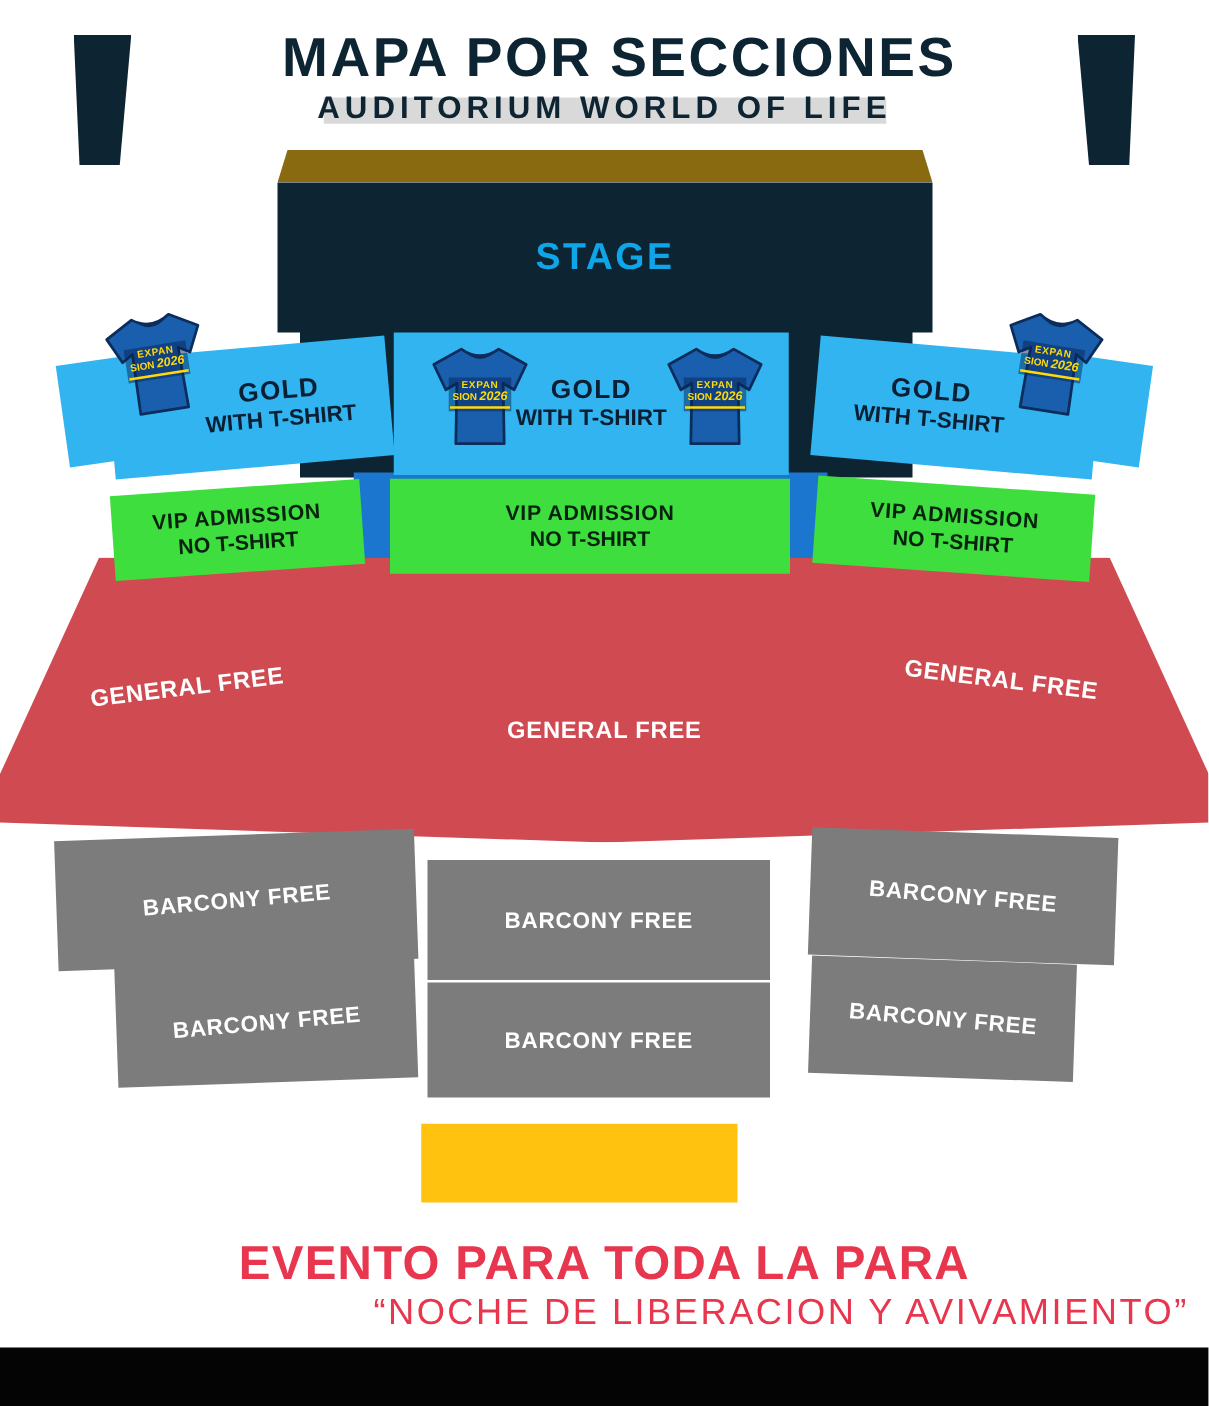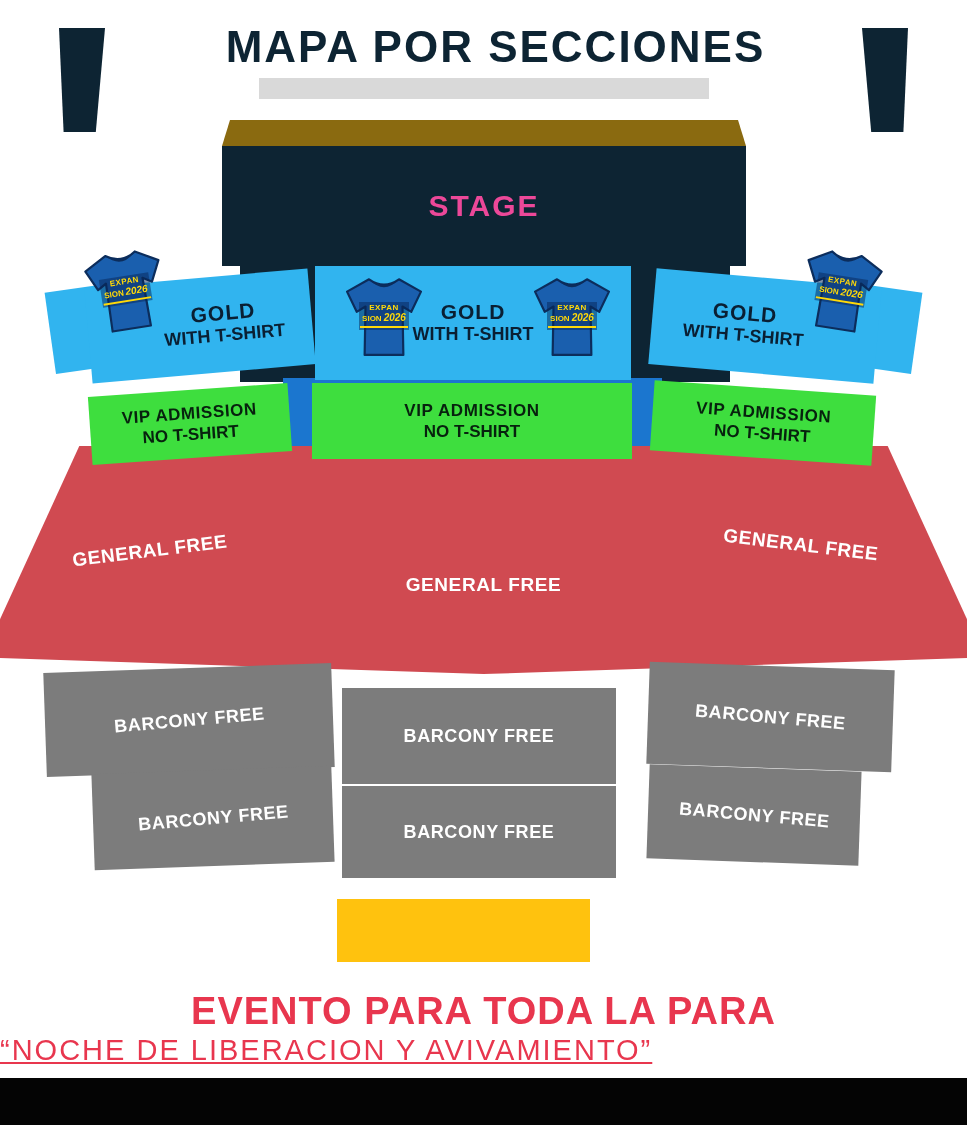--- a/index.html
+++ b/index.html
@@ -48,21 +48,21 @@
     position: absolute; left: 222px; top: 120px; width: 524px; height: 26px;
     background: var(--stage_bar, #8a6a10);
     clip-path: polygon(8px 0, calc(100% - 8px) 0, 100% 100%, 0 100%);
   }
   .stage-block {
     position: absolute; left: 222px; top: 146px; width: 524px; height: 120px;
     background: var(--navy, #0d2433);
     display: flex; align-items: center; justify-content: center;
   }
   .stage-label {
-    color: #ec4899; font-size: 30px; font-weight: bold; letter-spacing: 2px;
+    color: #0ea5e9; font-size: 30px; font-weight: bold; letter-spacing: 2px;
   }
   .stage-backdrop {
     position: absolute; left: 240px; top: 264px; width: 490px; height: 118px;
     background: var(--navy, #0d2433);
   }
   .vip-backdrop {
     position: absolute; left: 283px; top: 378px; width: 379px; height: 80px;
     background: #1b76cf;
   }
 
@@ -159,42 +159,42 @@
   
   .event-title {
     position: absolute; left: 0; right: 0; top: 990px;
     text-align: center;
     font-size: 38px; font-weight: bold; letter-spacing: 1px;
     color: var(--footer_red, #e8364e);
     white-space: nowrap;
   }
   .event-subtitle {
     position: absolute; left: 0; right: 16px; top: 1034px;
-    text-align: left;
+    text-align: right;
     font-size: 29px; font-weight: normal; letter-spacing: 2px;
     color: var(--footer_red, #e8364e);
     white-space: nowrap;
-    text-decoration: underline;
   }
 
   .bottom-bar {
     position: absolute; left: 0; top: 1078px; width: 967px; height: 47px;
     background: #040404;
   }
 </style>
 </head>
 <body>
 
 <div class="canvas">
 
   <div class="curtain curtain-left"></div>
   <div class="curtain curtain-right"></div>
 
   <div class="page-title">MAPA POR SECCIONES</div>
   <div class="subtitle-band"></div>
+  <div class="page-subtitle">AUDITORIUM WORLD OF LIFE</div>
 
   <div class="stage-canopy"></div>
   <div class="stage-block">
     <span class="stage-label">STAGE</span>
   </div>
   <div class="stage-backdrop"></div>
   <div class="vip-backdrop"></div>
 
   <div class="wing wing-left"></div>
   <div class="wing wing-right"></div>

